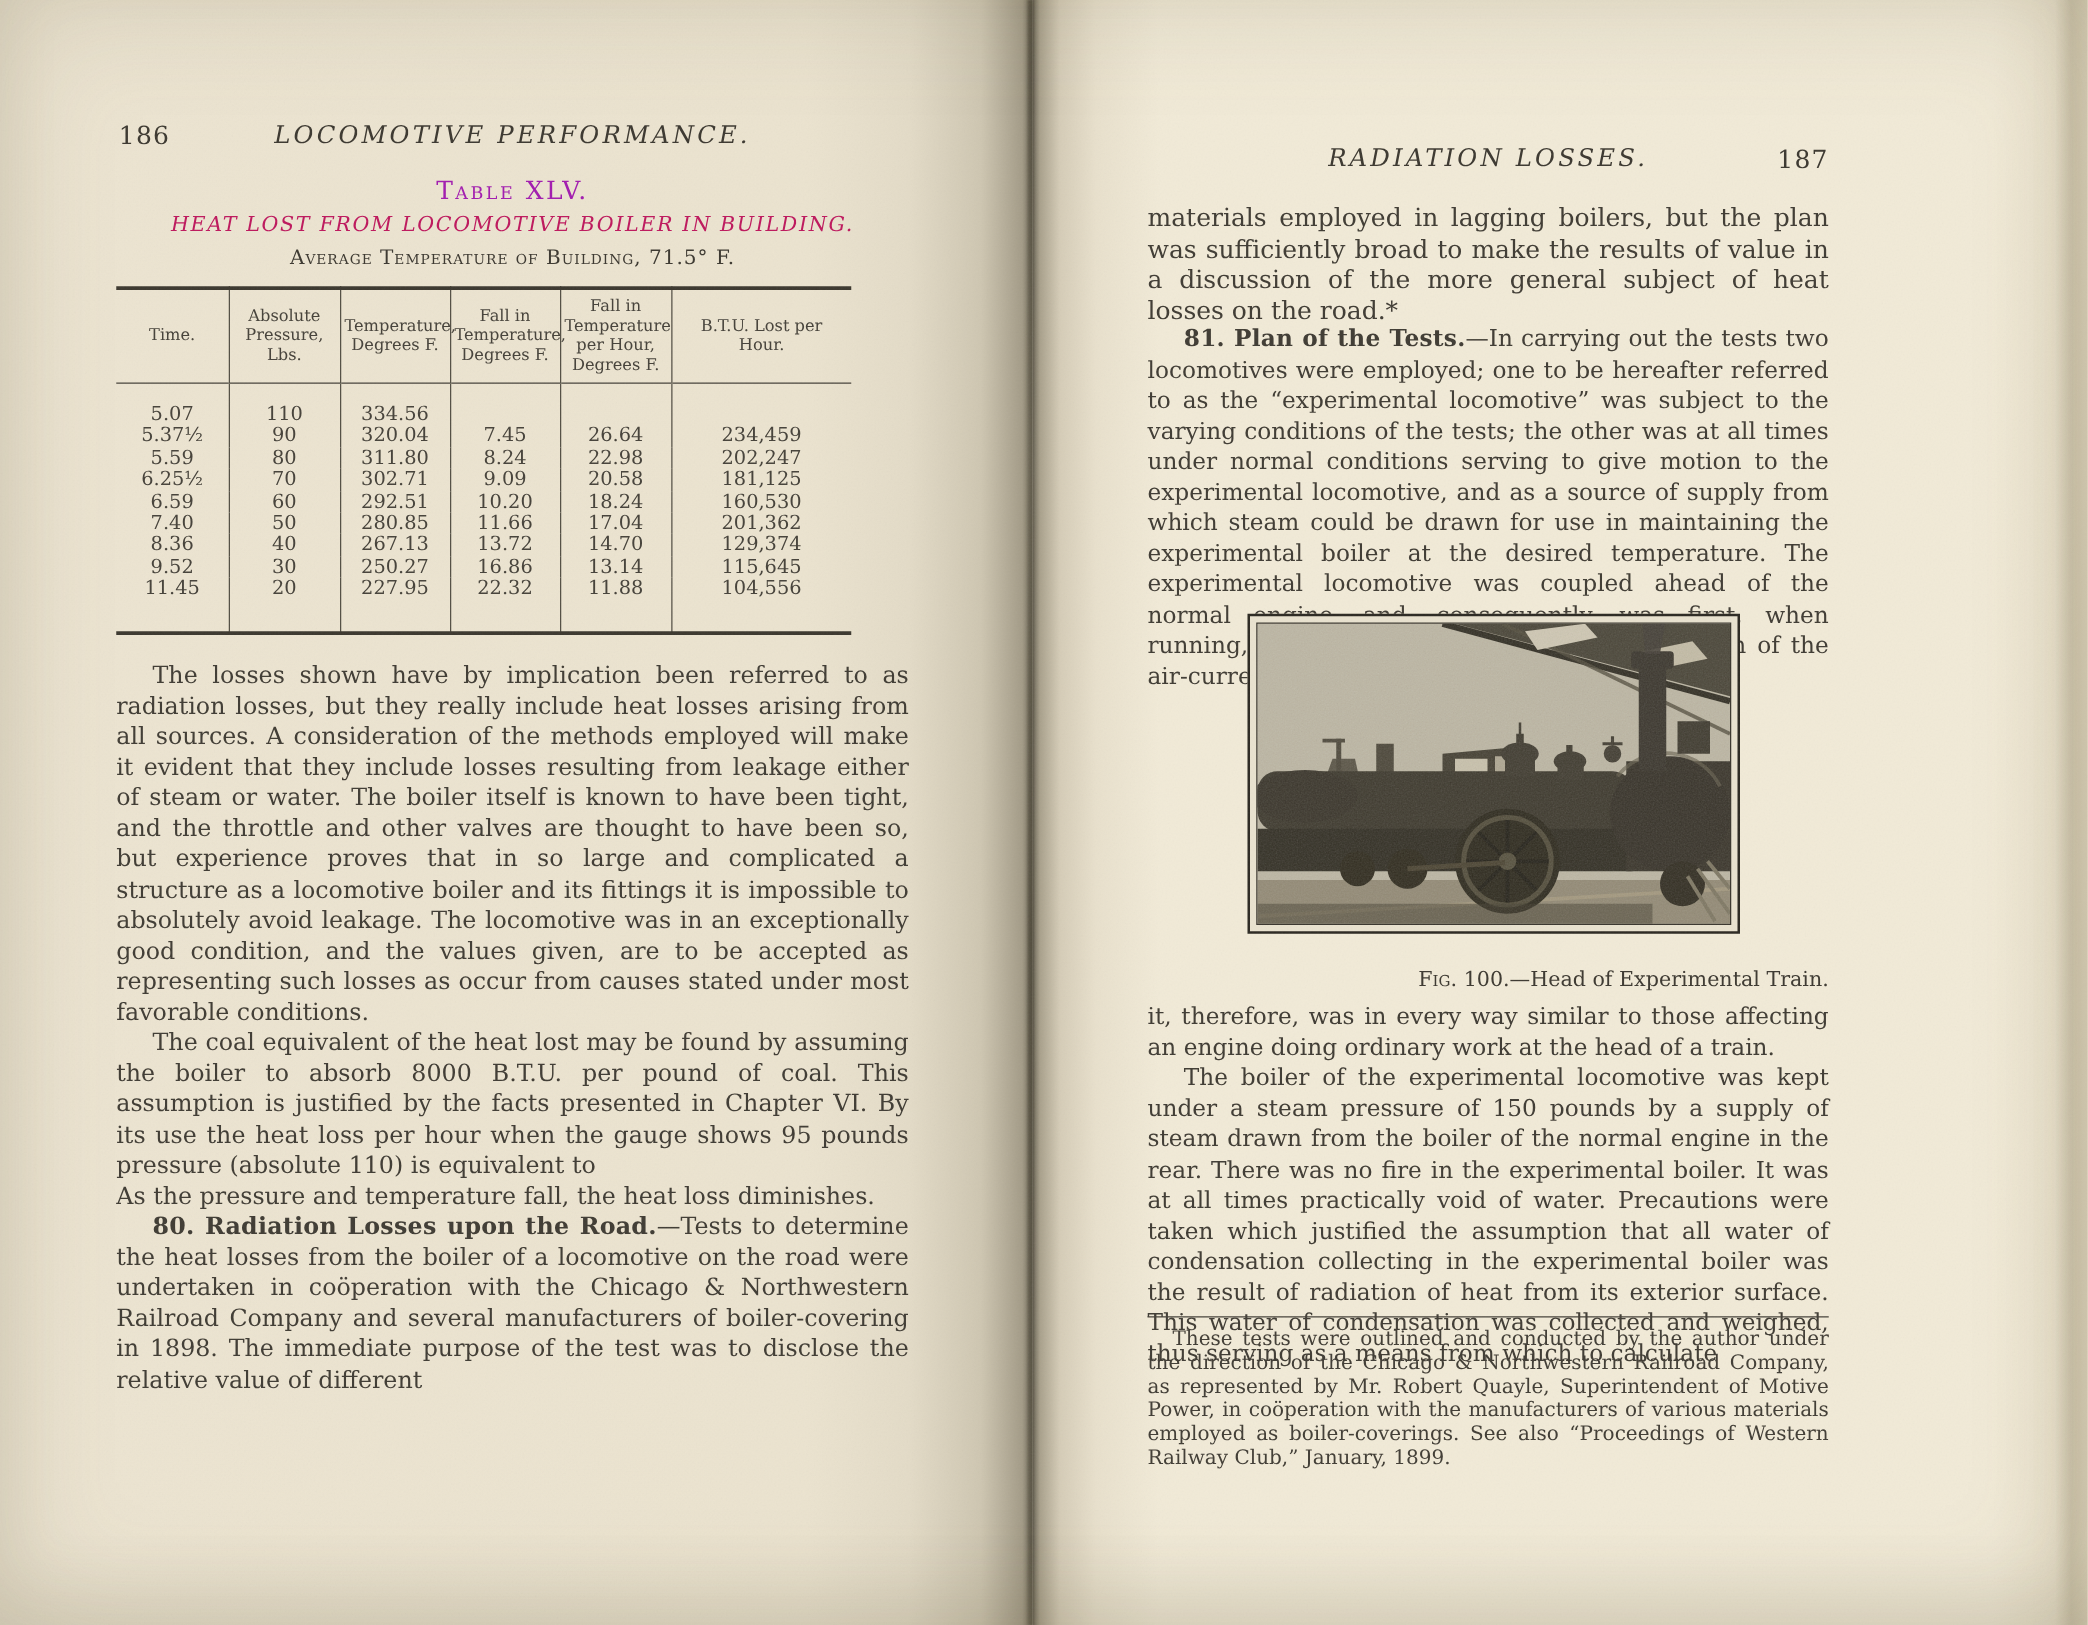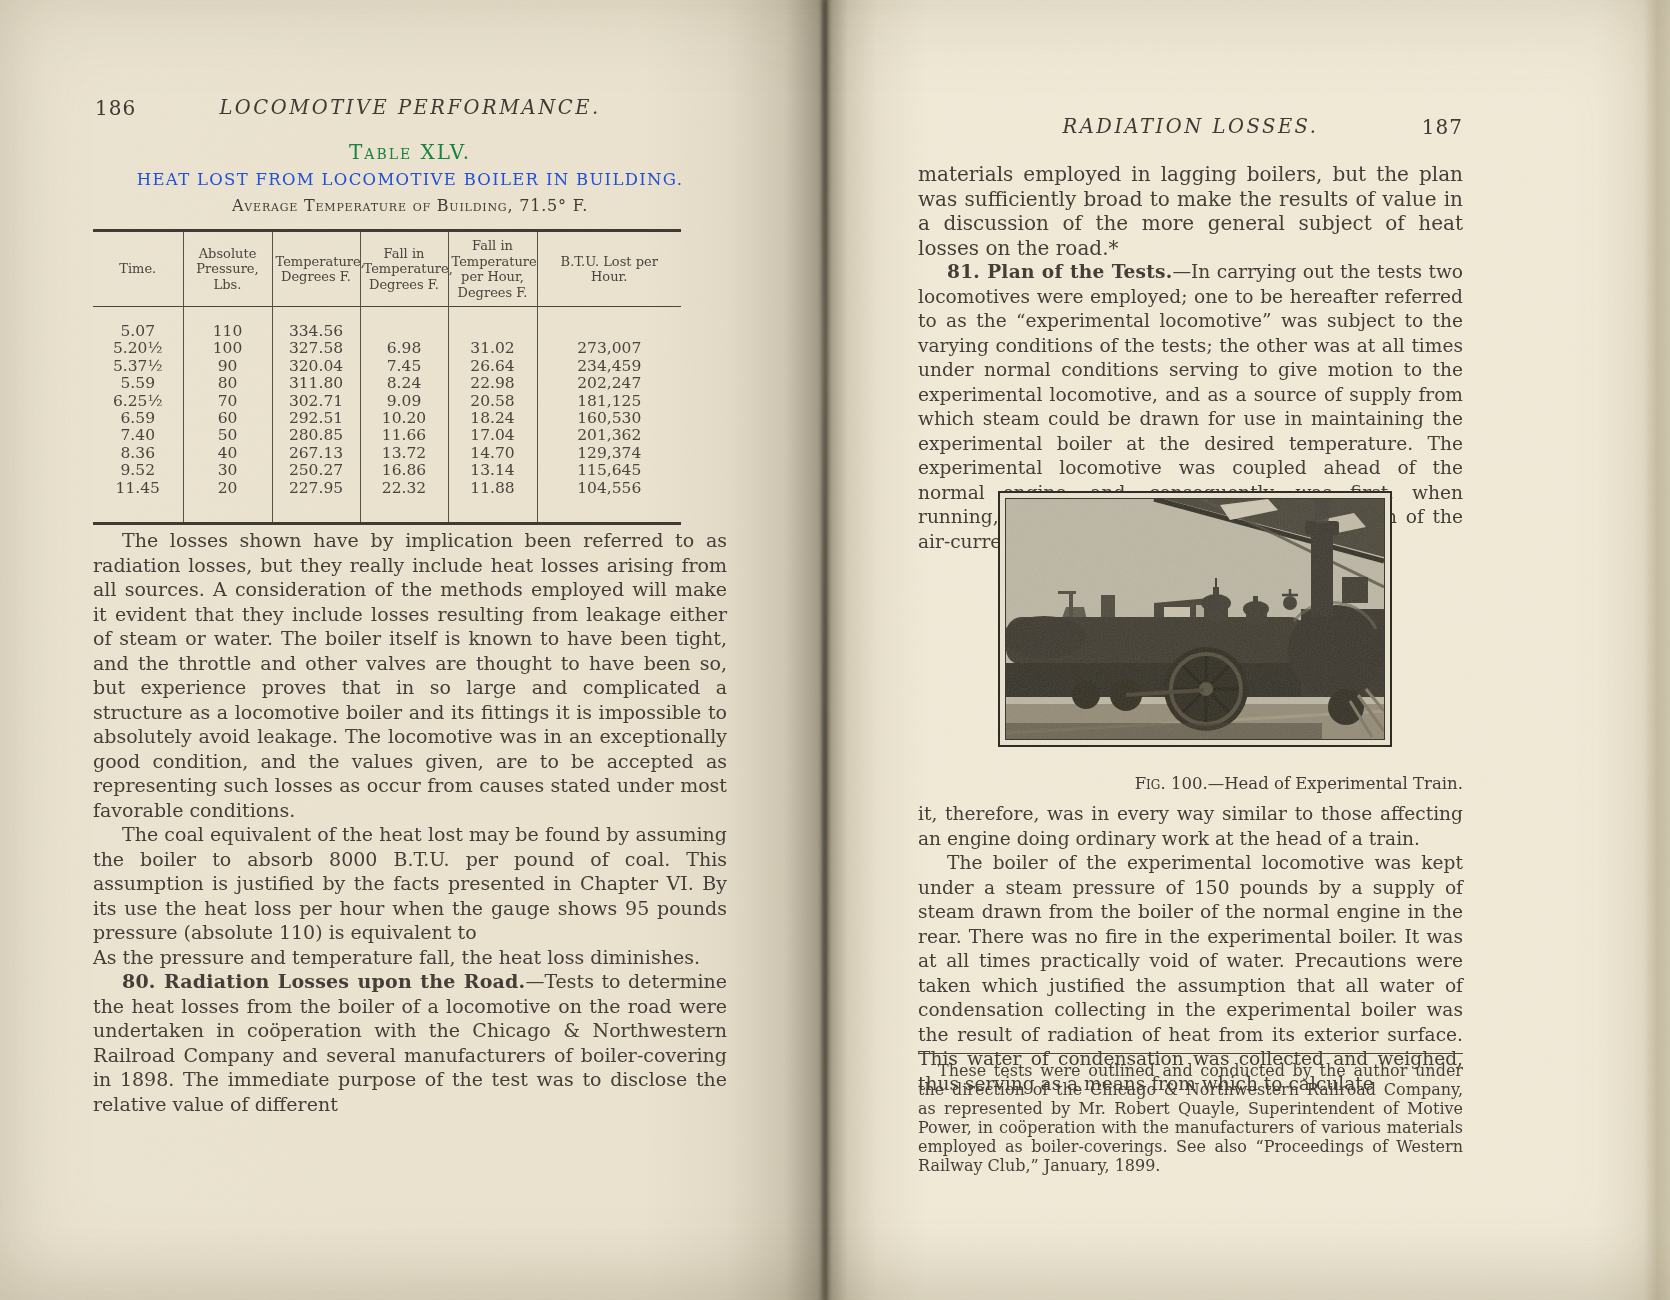--- a/index.html
+++ b/index.html
@@ -44,25 +44,25 @@
   .body-text p{
     margin:0;font-size:19px;line-height:24.5px;text-align:justify;
     color:#403c34;
   }
   .indent{text-indent:29px;}
   .lead{font-weight:bold;letter-spacing:.2px;}
 
   
   .tbl-title{
     position:absolute;top:140px;left:0;width:100%;text-align:center;
-    font-variant:small-caps;font-size:20px;letter-spacing:2px;color:#15803d;
+    font-variant:small-caps;font-size:20px;letter-spacing:2px;color:#a21caf;
   }
   .tbl-subtitle{
     position:absolute;top:170px;left:0;width:100%;text-align:center;
-    font-size:16.5px;letter-spacing:1.3px;color:#1d4ed8;
+    font-size:16.5px;letter-spacing:1.3px;color:#be185d;font-style:italic;
   }
   .tbl-condition{
     position:absolute;top:196px;left:0;width:100%;text-align:center;
     font-variant:small-caps;font-size:16px;letter-spacing:.8px;color:#3c3830;
   }
 
   
   table.data-table{
     position:absolute;left:93px;top:229px;width:588px;
     border-collapse:collapse;table-layout:fixed;
@@ -152,28 +152,20 @@
       </tr>
     </thead>
   <tbody>
       <tr>
         <td>5.07</td>
         <td>110</td>
         <td>334.56</td>
         <td></td>
         <td></td>
         <td></td>
-      </tr>
-      <tr>
-        <td>5.20½</td>
-        <td>100</td>
-        <td>327.58</td>
-        <td>6.98</td>
-        <td>31.02</td>
-        <td>273,007</td>
       </tr>
       <tr>
         <td>5.37½</td>
         <td>90</td>
         <td>320.04</td>
         <td>7.45</td>
         <td>26.64</td>
         <td>234,459</td>
       </tr>
       <tr>

